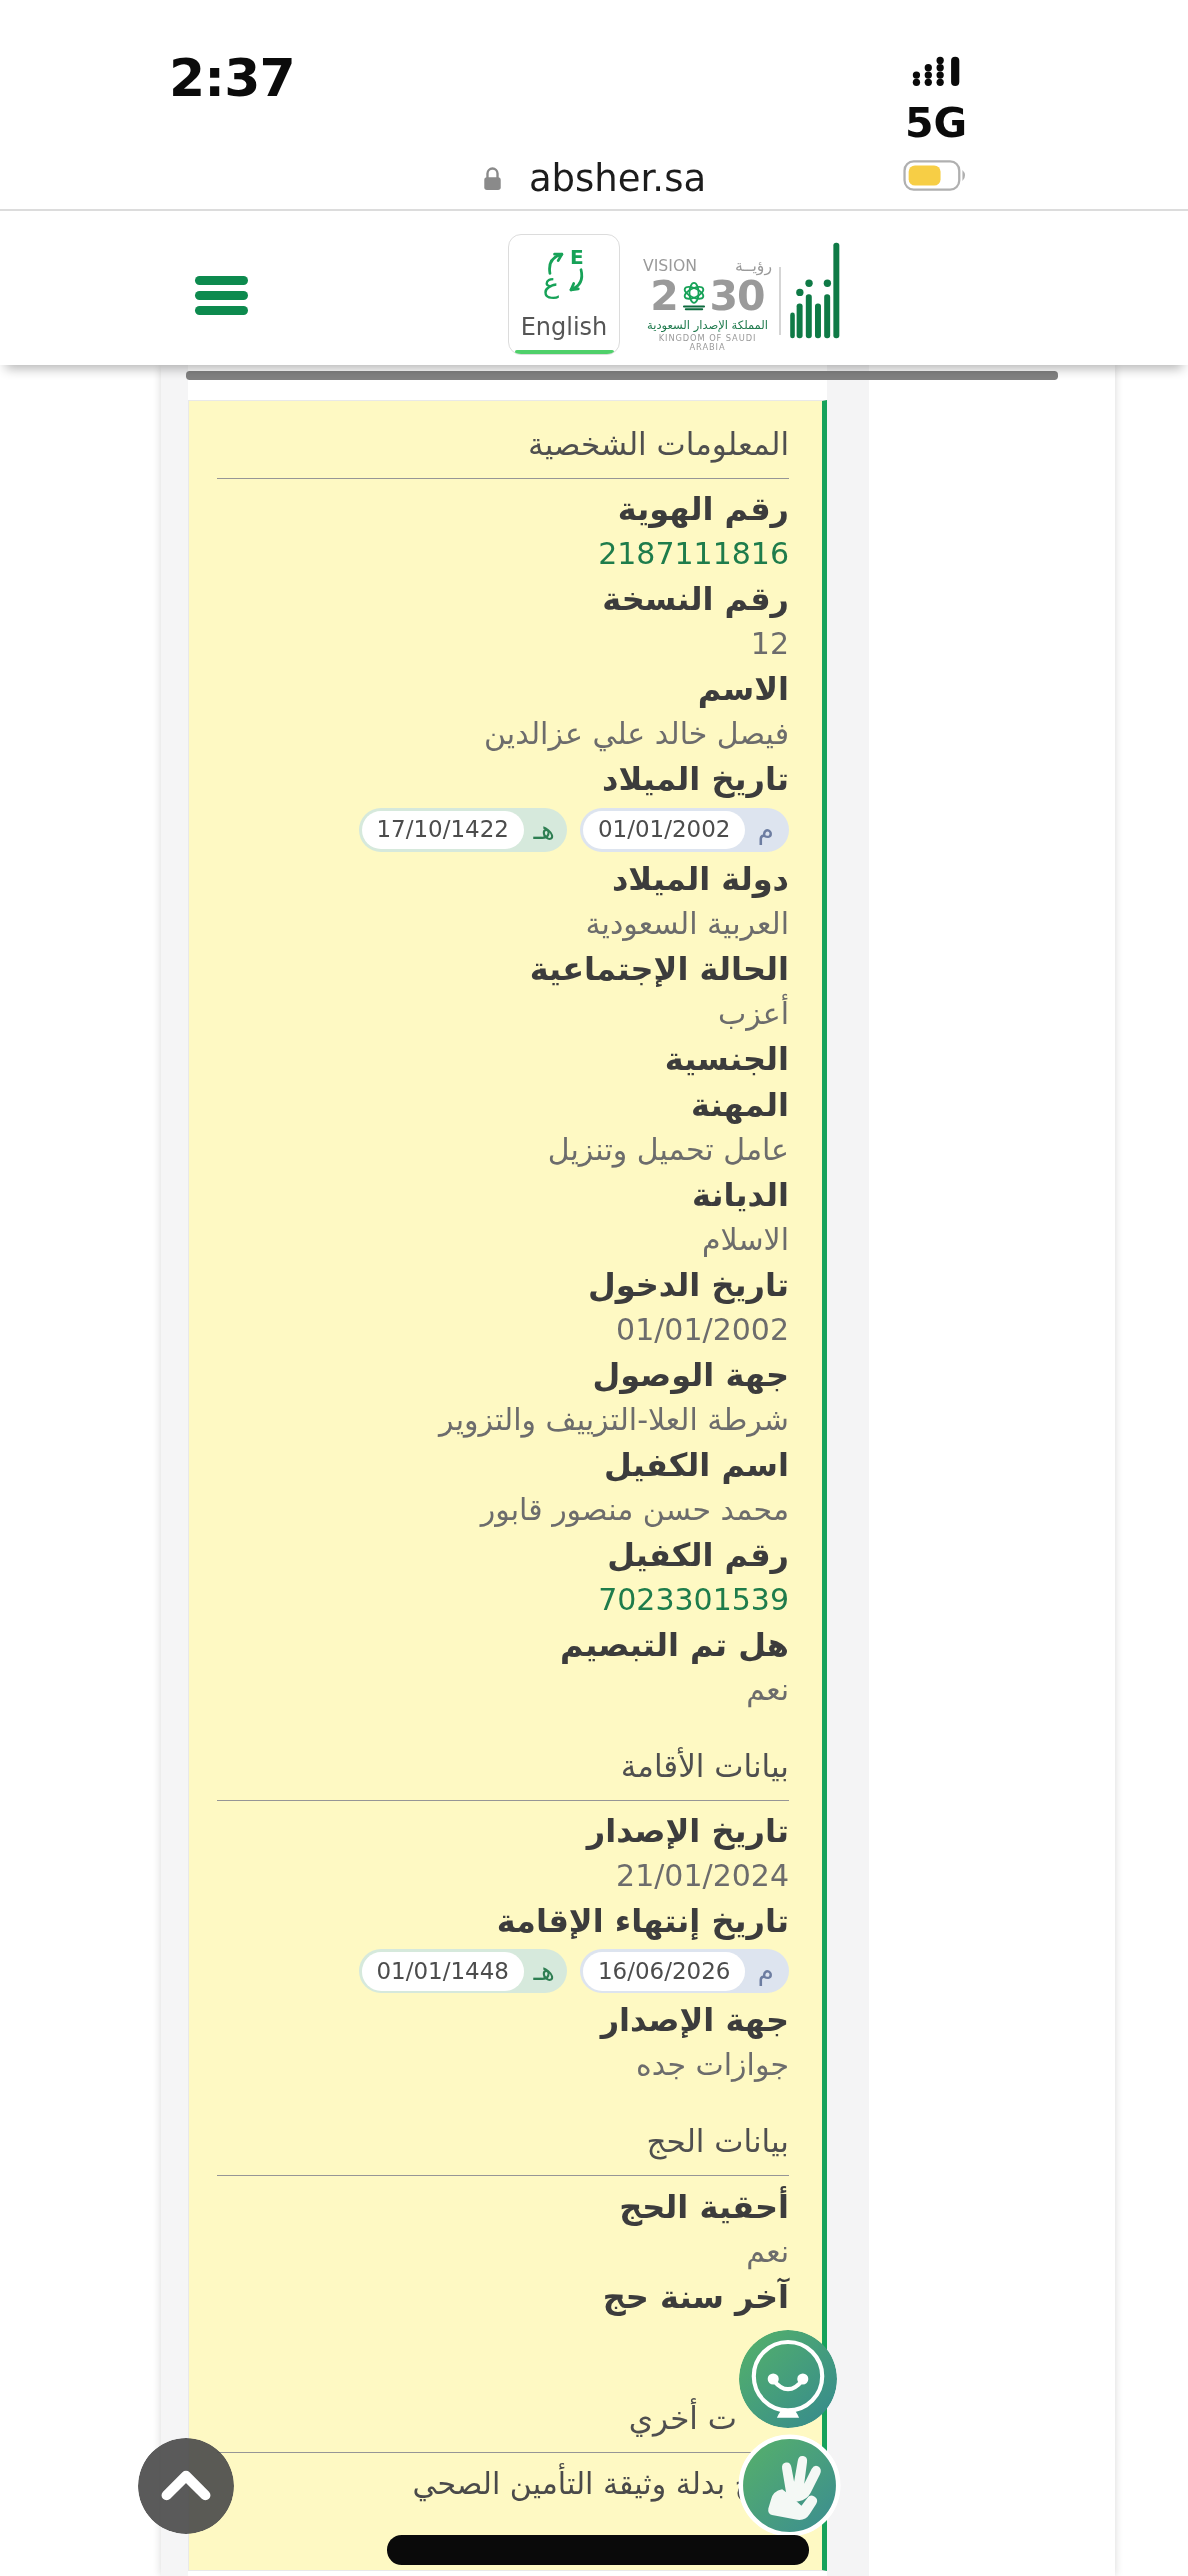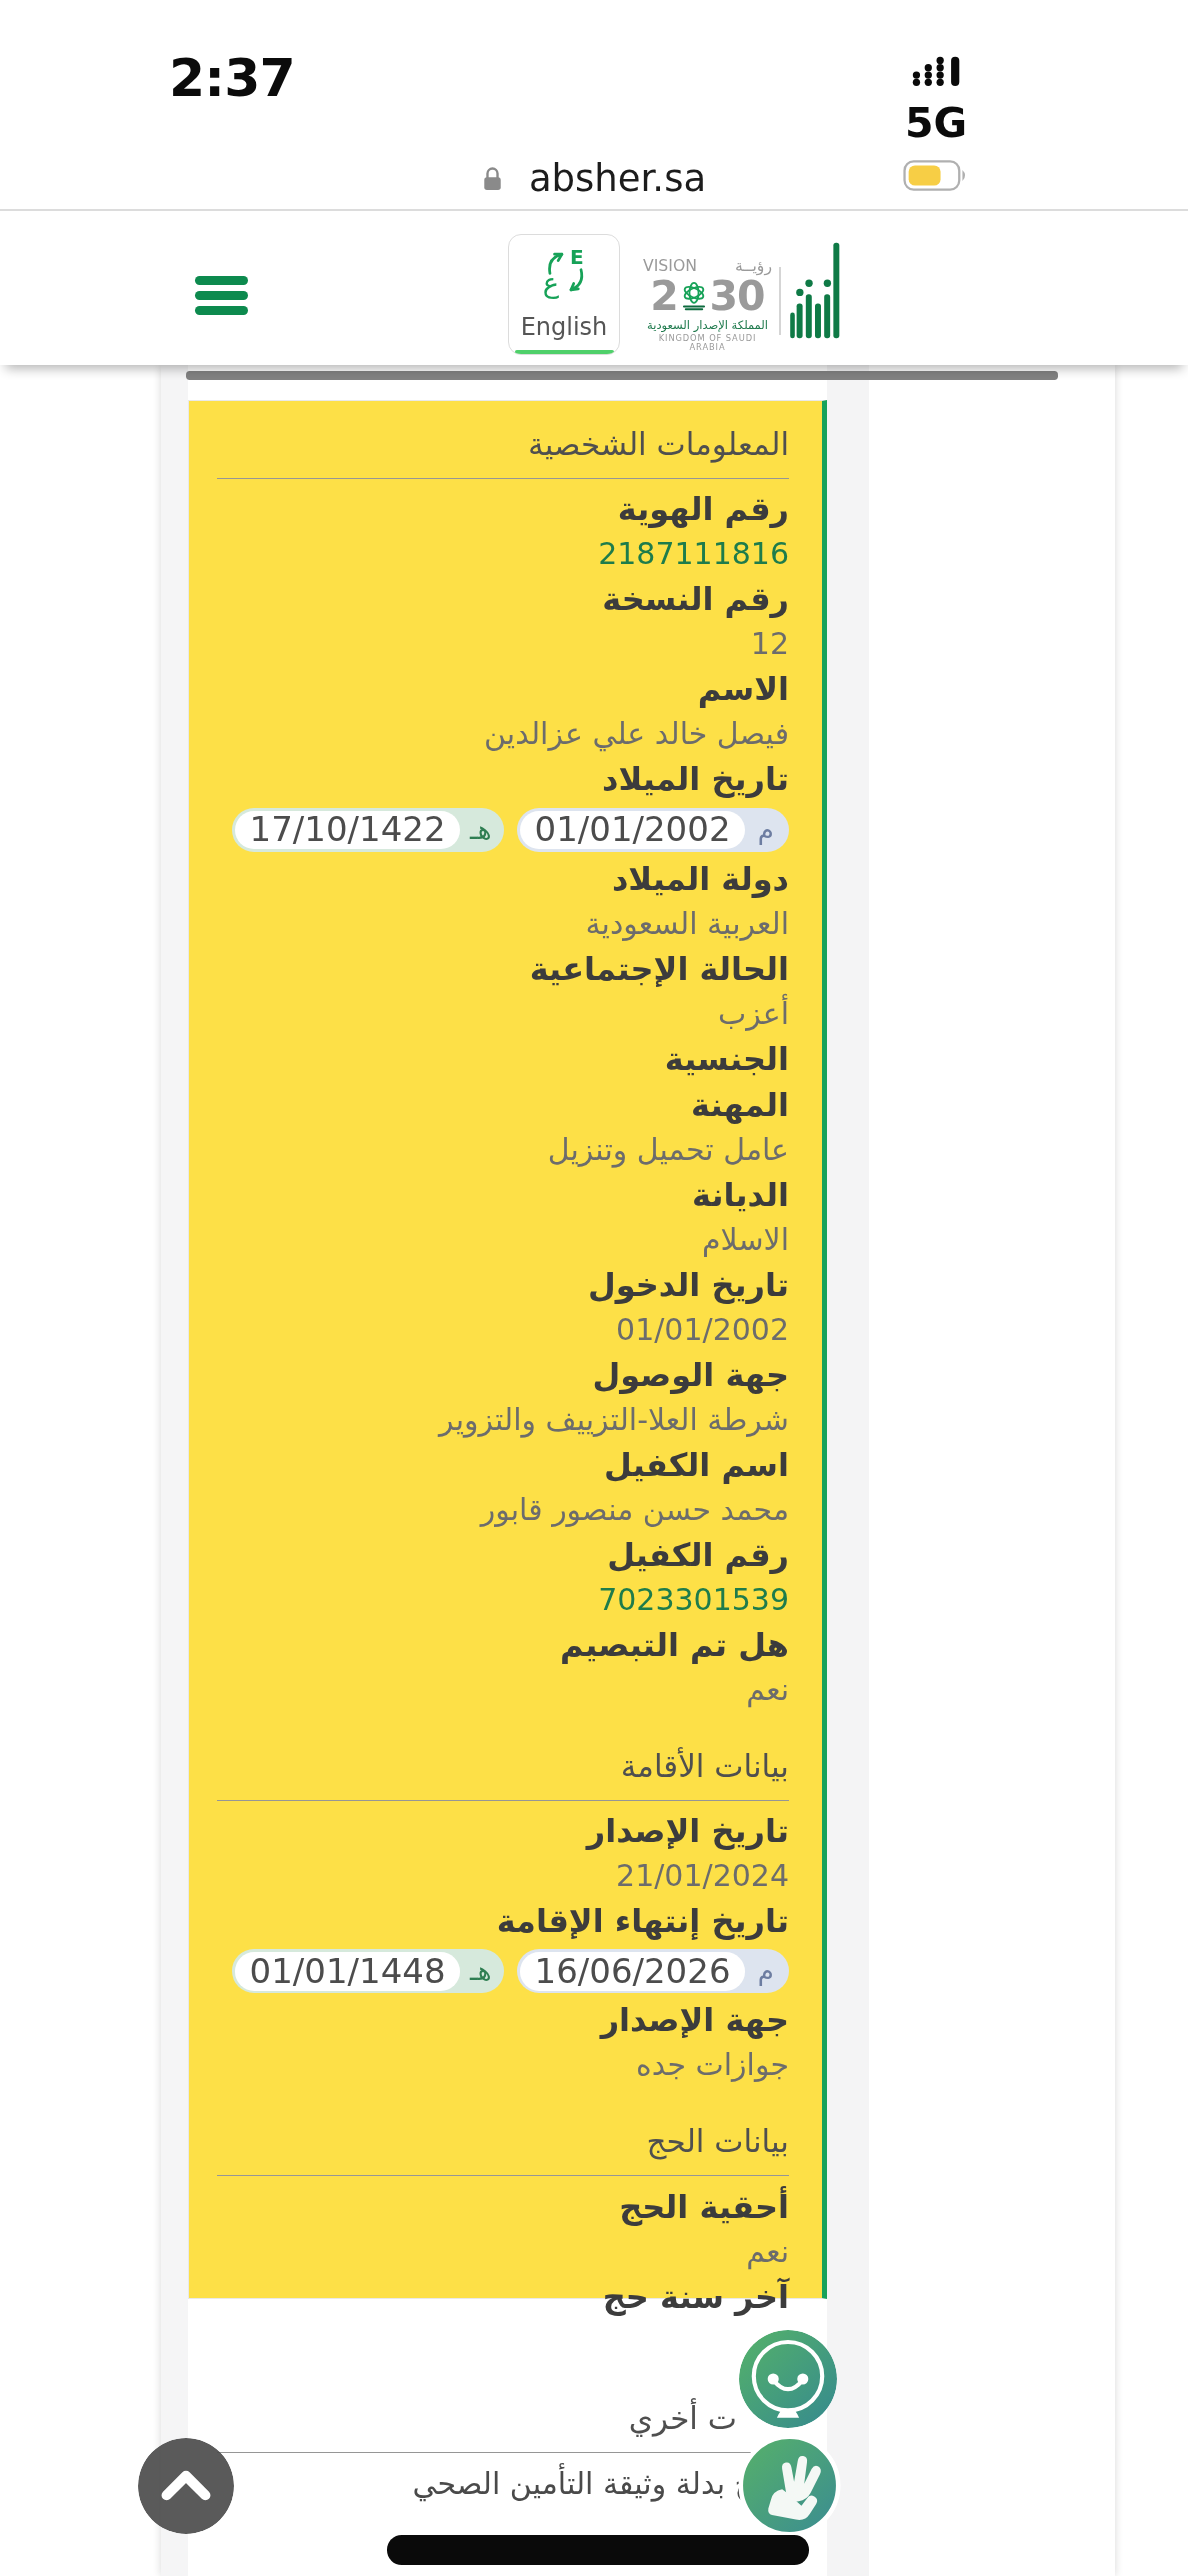--- a/index.html
+++ b/index.html
@@ -34,36 +34,36 @@
   .vision .r4{font-size:8.3px;color:#9a9a9a;letter-spacing:0.9px;margin-top:2.8px;}
   .vsep{position:absolute;left:779px;top:267px;width:1.8px;height:68px;background:#d5d5d5;z-index:5;}
   .absher-logo{position:absolute;left:790px;top:241px;z-index:5;}
 
   
   .container{position:absolute;left:161px;top:365px;width:954px;height:2211px;background:#fff;
              box-shadow:0 0 8.3px rgba(0,0,0,0.16);}
   .gutter-l{position:absolute;left:0;top:0;bottom:0;width:27px;background:#f5f5f6;}
   .gutter-r{position:absolute;left:666px;top:0;bottom:0;width:42px;background:#f4f4f5;}
   .handle{position:absolute;left:25px;top:6.4px;width:872px;height:8.3px;background:#828282;border-radius:3.7px;}
-  .card{position:absolute;left:27px;top:35px;width:639px;height:1899px;background:#fde047;
+  .card{position:absolute;left:27px;top:35px;width:639px;height:2171px;background:#fef9c3;
         border:0.9px solid #e9e9e9;border-right:5.5px solid #16a25a;
         padding:22px 33px 0 28px;direction:rtl;z-index:1;}
 
   .section{margin-top:33px;}
   .section:first-child{margin-top:0;}
   .section-title{font-size:31px;font-weight:400;color:#4f4f4f;line-height:42px;}
   .section-title.inset{padding-right:52px;}
   .section-divider{border-top:1.8px solid #969696;margin-top:13px;}
   .fields{margin-top:7.4px;}
   .f-label{font-size:32px;font-weight:bold;color:#3c3c3c;line-height:46px;}
   .f-value{font-size:30px;color:#6c6c6c;line-height:44px;min-height:44px;}
   .f-value.green{color:#1e7c4b;}
   .chips-row{display:flex;gap:13px;margin:5.5px 0 3.7px;}
   .chip{display:flex;align-items:center;border-radius:22px;padding:2.8px;height:44px;direction:ltr;}
-  .chip .date{background:#fff;border-radius:19.3px;padding:1.8px 14.7px;font-size:34px;color:#4c4c4c;line-height:35px;text-align:right;}
+  .chip .date{background:#fff;border-radius:19.3px;padding:1.8px 14.7px;font-size:23px;color:#4c4c4c;line-height:35px;text-align:right;}
   .chip .suffix{width:41px;text-align:center;font-size:26px;}
   .chip.g{background:#dde4ef;} .chip.g .suffix{color:#6d7da1;}
   .chip.h{background:#d6e9dc;} .chip.h .suffix{color:#2e7e52;}
   .link-row{margin-top:9.2px;font-size:30px;color:#4a4a4a;line-height:44px;cursor:pointer;}
 
   
   .fab{position:absolute;border-radius:50%;z-index:6;cursor:pointer;}
   .scroll-top{left:138px;top:2438px;}
   .assistant{left:739px;top:2330px;}
   .signlang{left:738px;top:2434px;}

